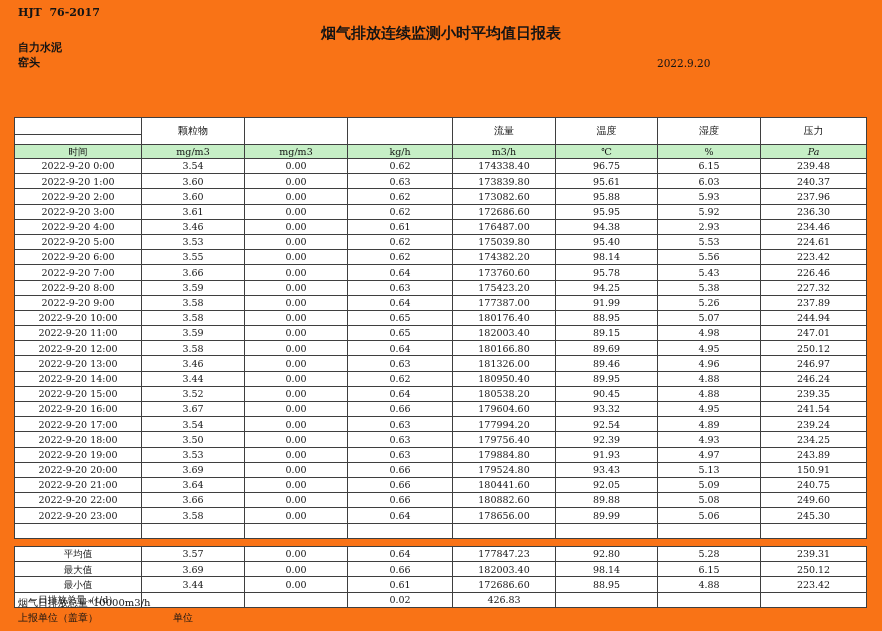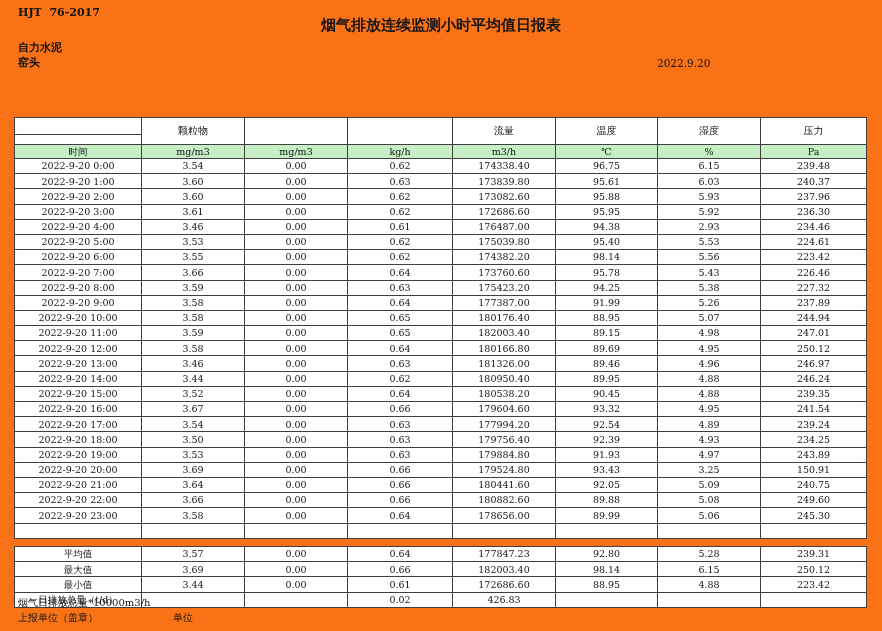--- a/index.html
+++ b/index.html
@@ -3,21 +3,21 @@
 <meta charset="utf-8">
 <style>
   html,body{margin:0;padding:0;background:#fff;}
   .page{
     position:relative;width:882px;height:631px;background:#f97316;
     font-family:"DejaVu Serif", serif;color:#141414;overflow:hidden;
   }
   .abs{position:absolute;white-space:pre;}
   .bold{font-weight:bold;}
   .doc-standard{left:18px;top:6px;font-size:11px;}
-  .doc-title{left:0;top:16px;width:882px;text-align:center;font-size:15px;white-space:normal;}
+  .doc-title{left:0;top:24px;width:882px;text-align:center;font-size:15px;white-space:normal;}
   .doc-company{left:18px;top:40px;font-size:11px;}
   .doc-station{left:18px;top:55px;font-size:11px;}
   .doc-date{left:657px;top:57px;font-size:10.5px;}
 
   table.tbl{
     position:absolute;left:14px;width:852px;border-collapse:collapse;table-layout:fixed;
     background:#fff;
     margin-top:33px;
   }
   table.tbl td{
@@ -73,21 +73,21 @@
         <td></td>
       </tr>
       <tr class="units">
         <td style="background: rgb(198, 239, 198);">时间</td>
         <td style="background: rgb(198, 239, 198);">mg/m3</td>
         <td style="background: rgb(198, 239, 198);">mg/m3</td>
         <td style="background: rgb(198, 239, 198);">kg/h</td>
         <td style="background: rgb(198, 239, 198);">m3/h</td>
         <td style="background: rgb(198, 239, 198);">℃</td>
         <td style="background: rgb(198, 239, 198);">%</td>
-        <td style="background: rgb(198, 239, 198);">Pa</td>
+        <td style="background: rgb(198, 239, 198); font-style: italic;">Pa</td>
       </tr>
     </thead>
     <tbody id="rows-body">
         <tr class="data">
           <td>2022-9-20 0:00</td>
           <td>3.54</td>
           <td>0.00</td>
           <td>0.62</td>
           <td>174338.40</td>
           <td>96.75</td>
@@ -284,21 +284,21 @@
           <td>4.97</td>
           <td>243.89</td>
         </tr>
         <tr class="data">
           <td>2022-9-20 20:00</td>
           <td>3.69</td>
           <td>0.00</td>
           <td>0.66</td>
           <td>179524.80</td>
           <td>93.43</td>
-          <td>3.25</td>
+          <td>5.13</td>
           <td>150.91</td>
         </tr>
         <tr class="data">
           <td>2022-9-20 21:00</td>
           <td>3.64</td>
           <td>0.00</td>
           <td>0.66</td>
           <td>180441.60</td>
           <td>92.05</td>
           <td>5.09</td>

